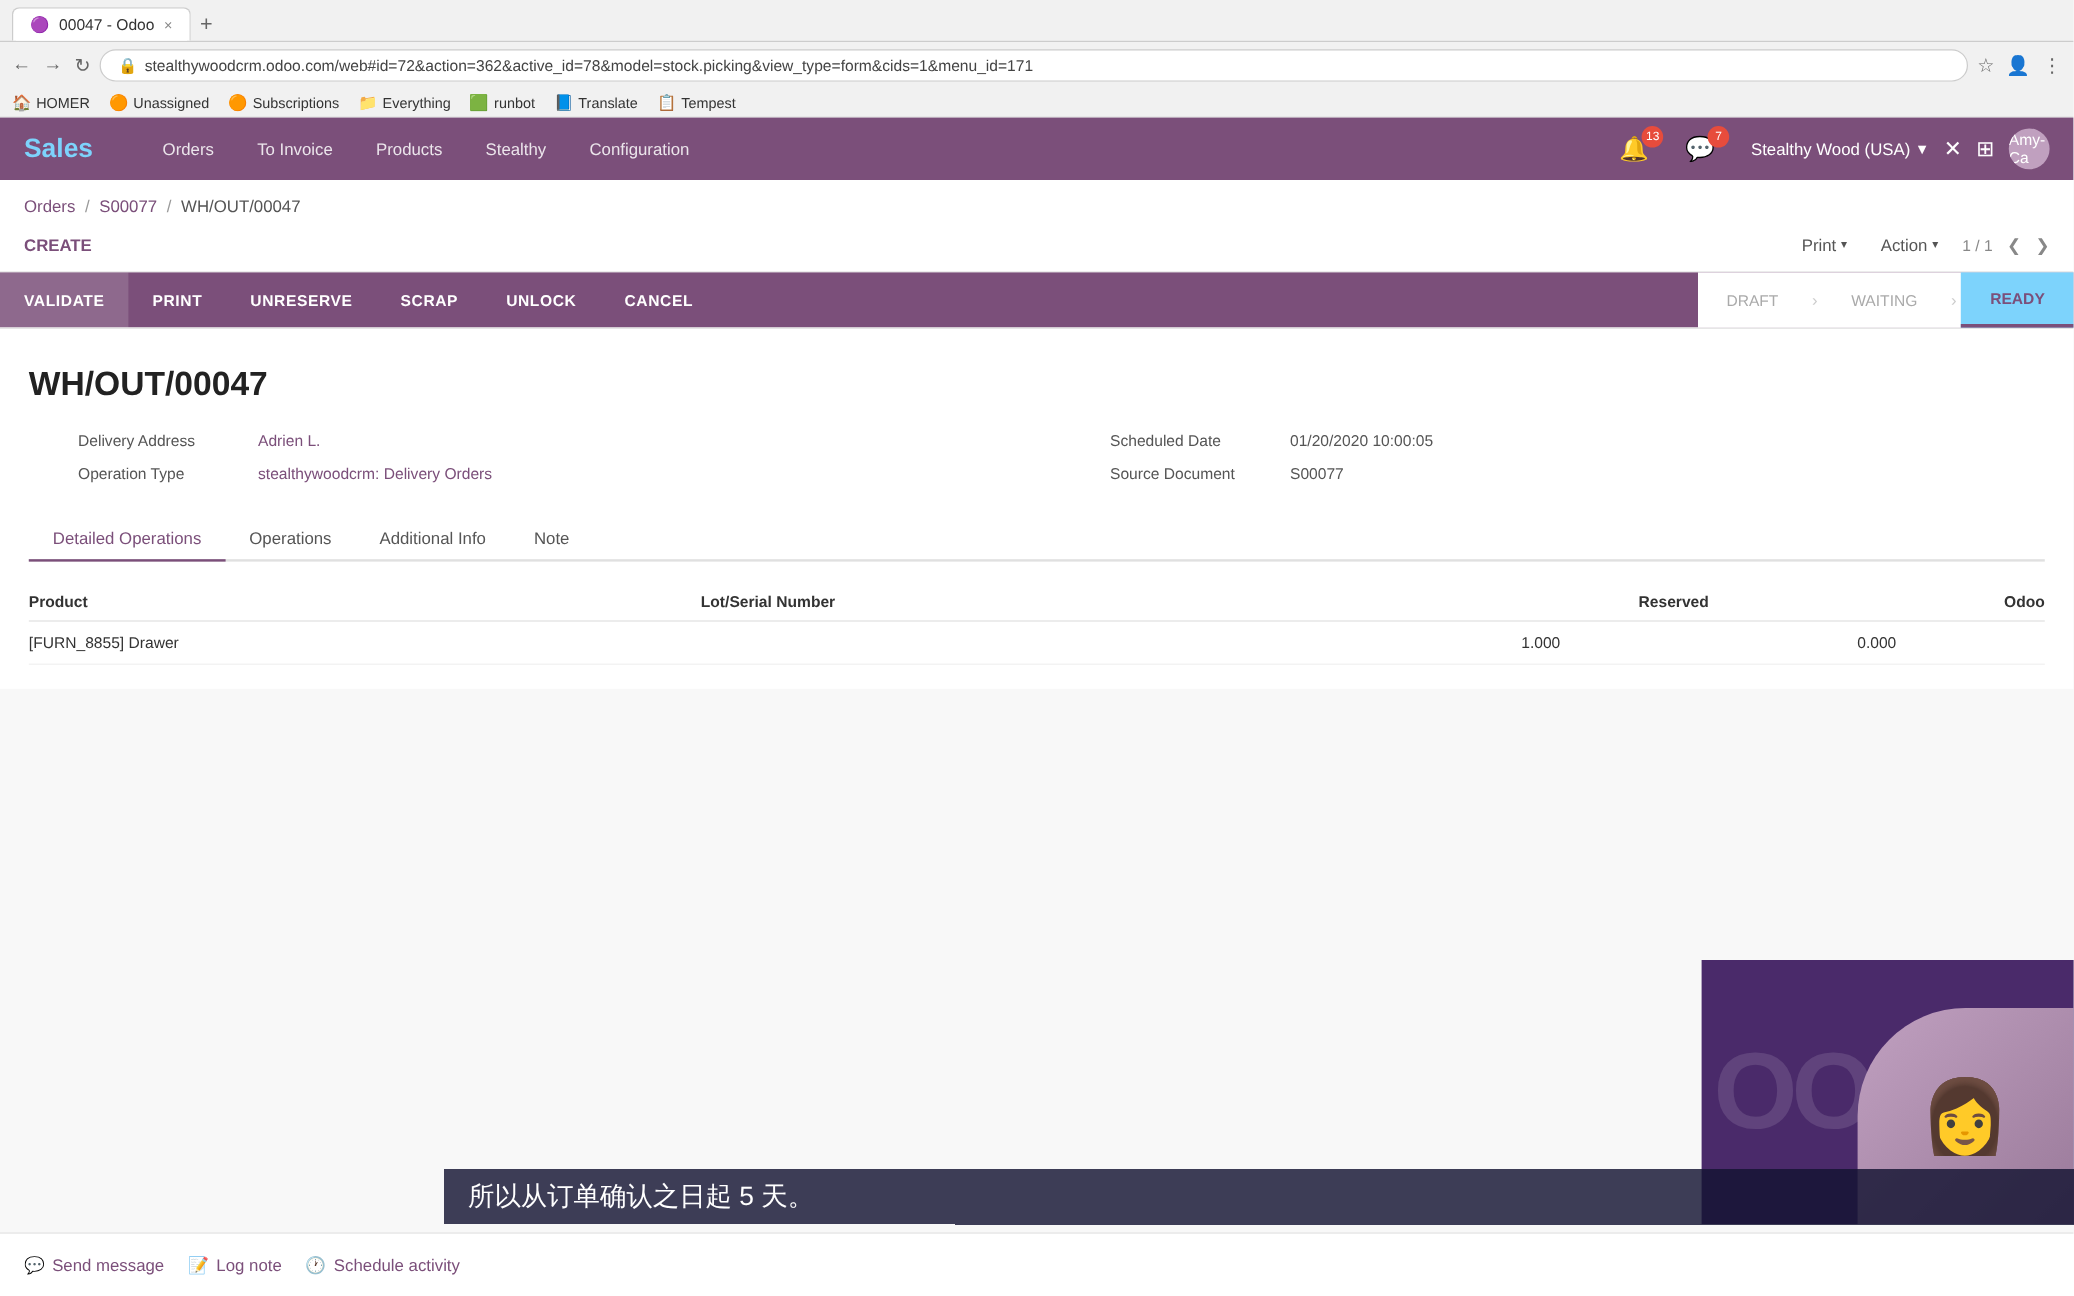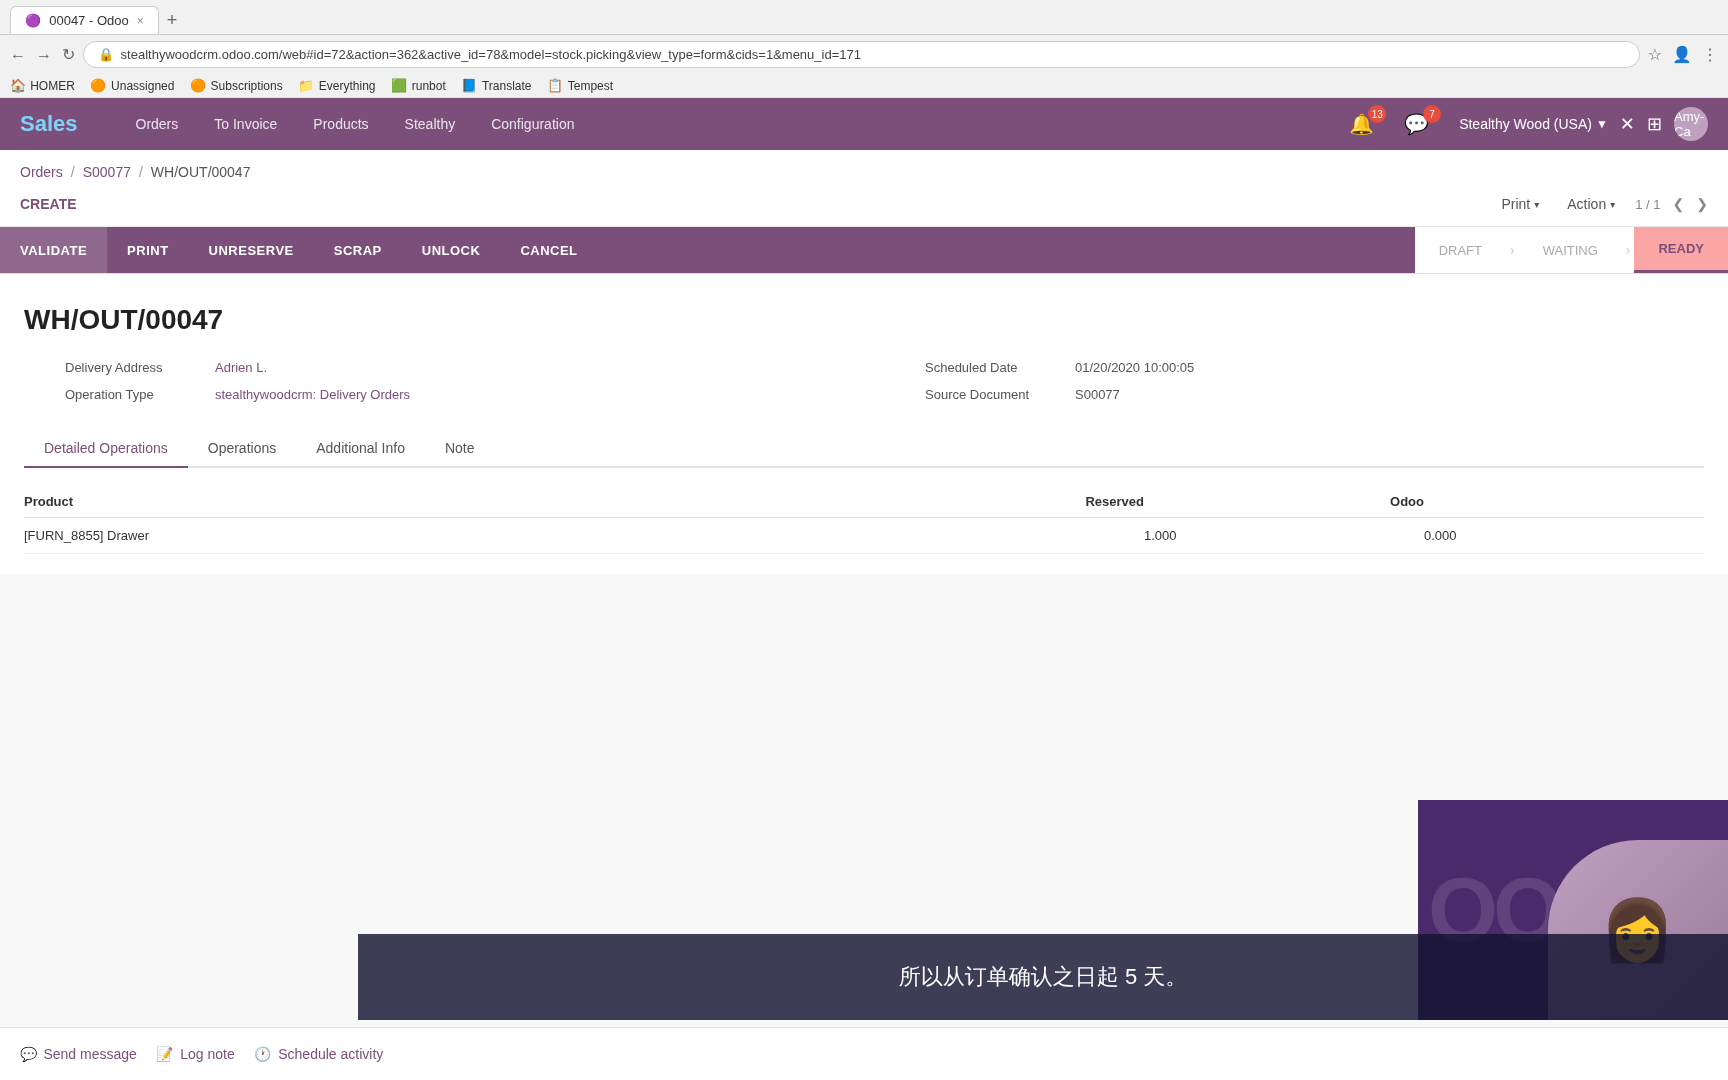--- a/index.html
+++ b/index.html
@@ -44,21 +44,21 @@
     .btn-action { color: #555; font-size: 14px; border: none; background: none; cursor: pointer; padding: 4px 8px; display: flex; align-items: center; gap: 4px; }
     .record-nav { color: #888; font-size: 13px; }
 
     
     .status-bar { background: #7B4F7A; display: flex; align-items: stretch; }
     .status-btn { color: white; background: none; border: none; cursor: pointer; padding: 14px 20px; font-size: 13px; font-weight: bold; text-transform: uppercase; letter-spacing: 0.5px; }
     .status-btn.active { background: rgba(255,255,255,0.15); }
     .status-spacer { flex: 1; }
     .status-stages { display: flex; align-items: center; background: white; }
     .stage { padding: 14px 30px; font-size: 13px; color: #aaa; position: relative; }
-    .stage.active { color: #7B4F7A; font-weight: bold; background: #fca5a5; text-align: right; }
+    .stage.active { color: #7B4F7A; font-weight: bold; background: #7dd3fc; text-align: right; }
     .stage-arrow { color: #ccc; padding: 0 4px; }
 
     
     .form-area { background: white; margin: 0; padding: 30px 24px 20px; border-top: 1px solid #e0e0e0; }
     .record-title { font-size: 28px; font-weight: bold; color: #222; margin-bottom: 24px; }
 
     .form-fields { display: grid; grid-template-columns: 1fr 1fr; gap: 12px 40px; margin-bottom: 28px; }
     .field-row { display: flex; align-items: baseline; gap: 10px; margin-left: 41px; }
     .field-label { color: #555; font-size: 13px; min-width: 140px; flex-shrink: 0; }
     .field-value { color: #555; font-size: 13px; }
@@ -69,28 +69,28 @@
     .tab { padding: 10px 20px; font-size: 14px; color: #555; cursor: pointer; border-bottom: 2px solid transparent; margin-bottom: -2px; }
     .tab.active { color: #7B4F7A; border-bottom-color: #7B4F7A; font-weight: 500; }
 
     
     .table-wrap { width: 100%; }
     .table-header { display: grid; grid-template-columns: 2fr 2fr 1fr 1fr; padding: 8px 0; border-bottom: 1px solid #e0e0e0; }
     .th { font-size: 13px; font-weight: bold; color: #333; }
     .th.right { text-align: right; }
     .table-row-data { display: grid; grid-template-columns: 2fr 2fr 1fr 1fr; padding: 10px 0; border-bottom: 1px solid #f0f0f0; }
     .td { font-size: 13px; color: #333; }
-    .td.right { text-align: left; }
+    .td.right { text-align: center; }
 
     
     .bottom-bar { background: white; border-top: 1px solid #e0e0e0; padding: 14px 20px; display: flex; align-items: center; gap: 20px; position: fixed; bottom: 0; left: 0; right: 0; }
     .bottom-btn { background: none; border: none; color: #7B4F7A; font-size: 14px; cursor: pointer; padding: 4px 0; display: flex; align-items: center; gap: 6px; }
 
     
-    .subtitle-overlay { position: fixed; bottom: 60px; left: 358px; right: 0; background: rgba(20,20,50,0.82); color: white; text-align: center; padding: 28px 20px; font-size: 22px; z-index: 1000; }
+    .subtitle-overlay { position: fixed; bottom: 60px; left: 370px; right: 0; background: rgba(20,20,50,0.82); color: white; padding: 8px 20px; font-size: 22px; z-index: 1000; }
 
     
     .video-overlay { position: fixed; bottom: 60px; right: 0; width: 310px; height: 220px; background: #4a2a6a; display: flex; align-items: center; justify-content: center; overflow: hidden; z-index: 900; }
 
     .dropdown-arrow { font-size: 10px; }
   </style>
 </head>
 <body>
 
 <div class="browser-chrome">
@@ -254,20 +254,21 @@
   <div class="tabs">
     <div class="tab active">Detailed Operations</div>
     <div class="tab">Operations</div>
     <div class="tab">Additional Info</div>
     <div class="tab">Note</div>
   </div>
 
   <div class="table-wrap">
     <div class="table-header">
       <span class="th">Product</span>
+      <span class="th">Lot/Serial Number</span>
       <span class="th right">Reserved</span>
       <span class="th right">Odoo</span>
     </div>
     <div class="table-row-data">
       <span class="td">[FURN_8855] Drawer</span>
       <span class="td"></span>
       <span class="td right">1.000</span>
       <span class="td right">0.000</span>
     </div>
   </div>

